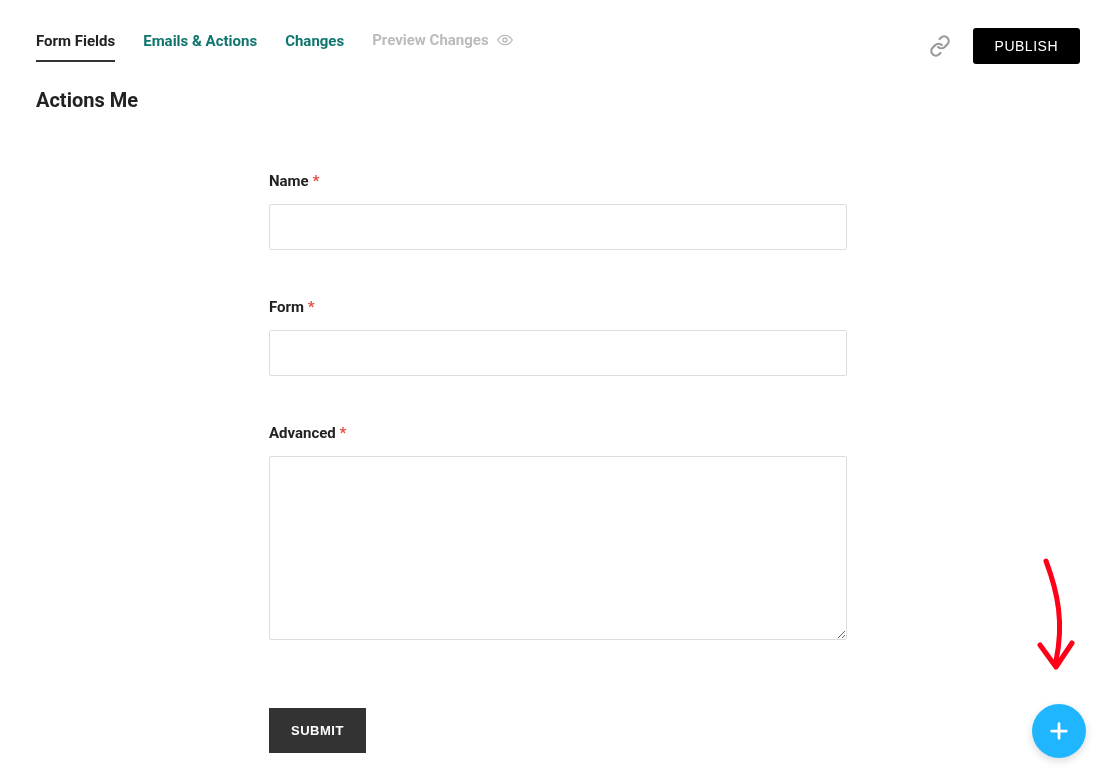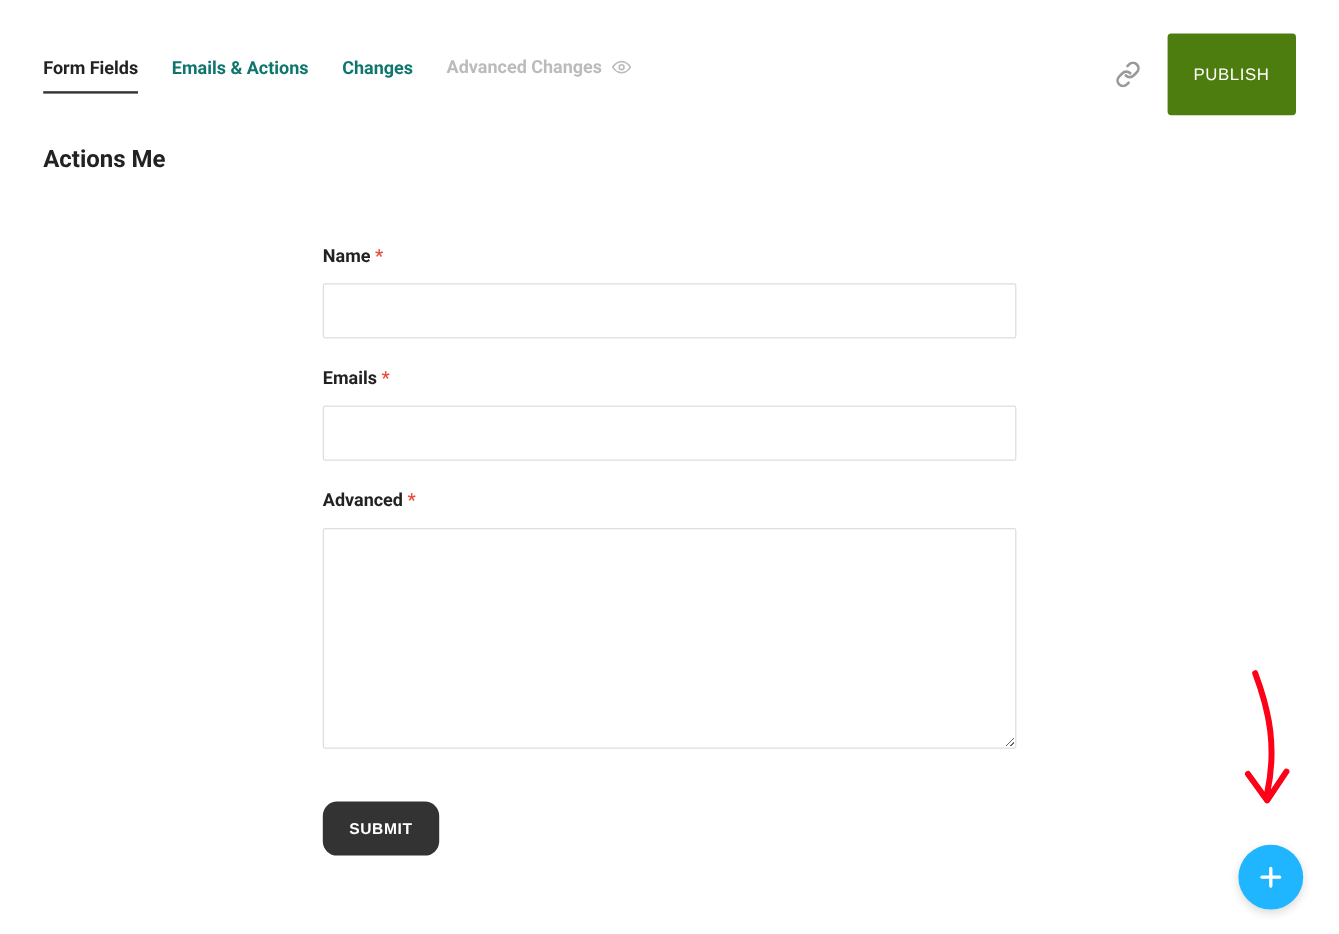--- a/index.html
+++ b/index.html
@@ -59,42 +59,42 @@
       align-items: center;
       gap: 22px;
     }
     .link-icon {
       color: #999;
       cursor: pointer;
       display: flex;
       align-items: center;
     }
     .publish-btn {
-      background: #4d7c0f;
+      background: #000000;
       color: #fff;
       border: none;
-      padding: 26px 22px;
+      padding: 10px 22px;
       font-size: 14px;
       font-weight: 500;
       letter-spacing: 0.5px;
       border-radius: 3px;
       cursor: pointer;
     }
     .page-title {
       font-size: 20px;
       font-weight: 700;
       color: #222;
       padding: 24px 36px 0 36px;
     }
     .form-area {
       width: 578px;
       margin: 60px auto 0 auto;
     }
     .field-block {
-      margin-bottom: 24px;
+      margin-bottom: 48px;
     }
     .field-label {
       font-size: 15px;
       font-weight: 700;
       color: #222;
       display: block;
       margin-bottom: 14px;
     }
     .req {
       color: #e74c3c;
@@ -121,21 +121,21 @@
       font-family: inherit;
     }
     .submit-btn {
       background: #333;
       color: #fff;
       border: none;
       padding: 15px 22px;
       font-size: 13px;
       font-weight: 700;
       letter-spacing: 0.5px;
-      border-radius: 12px;
+      border-radius: 0;
       cursor: pointer;
       margin-top: 16px;
     }
     .fab {
       position: absolute;
       right: 30px;
       bottom: 20px;
       width: 54px;
       height: 54px;
       border-radius: 50%;
@@ -157,21 +157,21 @@
   </style>
 </head>
 <body>
 
 <div class="topbar">
   <div class="tabs">
     <div class="tab active">Form Fields</div>
     <div class="tab">Emails &amp; Actions</div>
     <div class="tab">Changes</div>
     <div class="preview-wrap">
-      <span class="tab disabled" style="padding-bottom:0">Advanced Changes</span>
+      <span class="tab disabled" style="padding-bottom:0">Preview Changes</span>
       <span class="preview-eye">
         <svg width="16" height="12" viewBox="0 0 24 16" fill="none" stroke="currentColor" stroke-width="2">
           <path d="M1 8s4-7 11-7 11 7 11 7-4 7-11 7S1 8 1 8z"></path>
           <circle cx="12" cy="8" r="3"></circle>
         </svg>
       </span>
     </div>
   </div>
   <div class="right-actions">
     <span class="link-icon">
@@ -191,21 +191,21 @@
   <div class="field-block">
     <label class="field-label">
       <span>Name</span>
       <span class="req">*</span>
     </label>
     <input type="text" class="text-input" value="" style="">
   </div>
 
   <div class="field-block">
     <label class="field-label">
-      <span>Emails</span>
+      <span>Form</span>
       <span class="req">*</span>
     </label>
     <input type="text" class="text-input" value="" style="">
   </div>
 
   <div class="field-block">
     <label class="field-label">
       <span>Advanced</span>
       <span class="req">*</span>
     </label>

